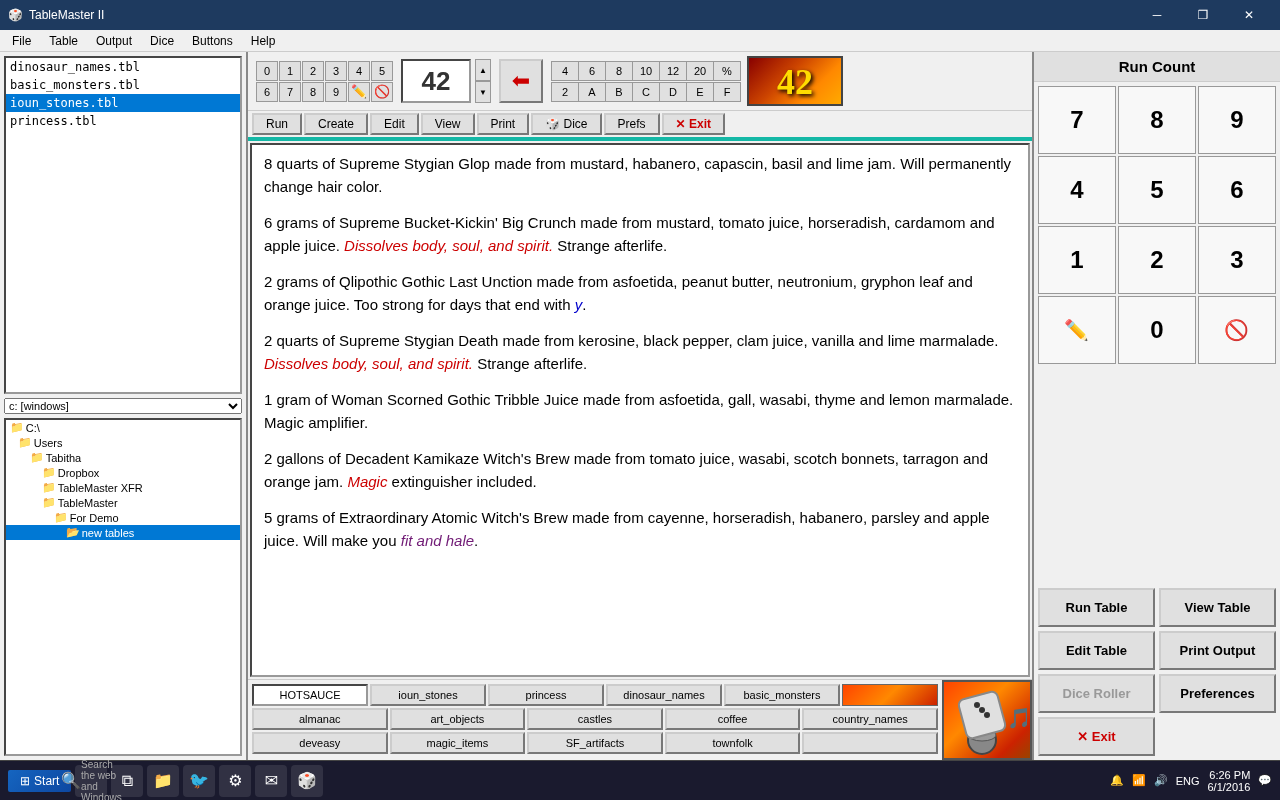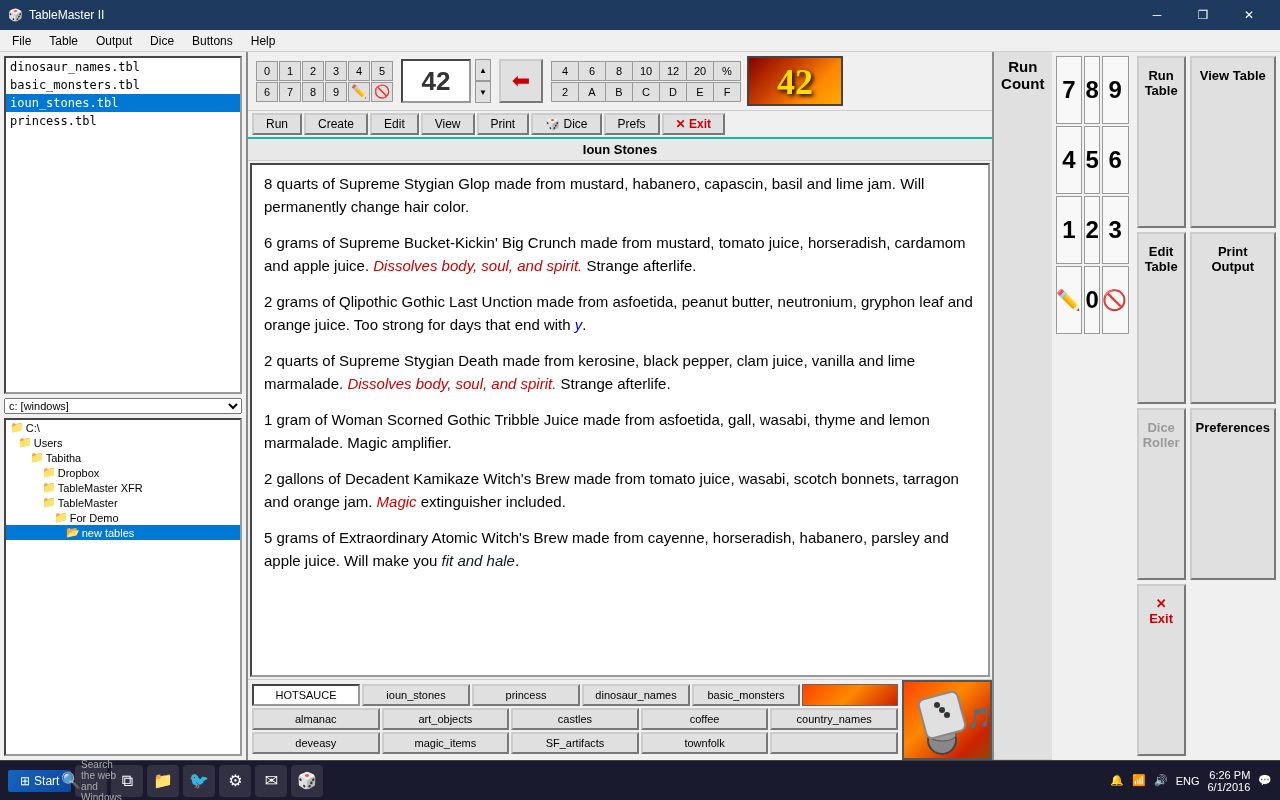--- a/index.html
+++ b/index.html
@@ -34,38 +34,38 @@
     #center-panel { flex: 1; display: flex; flex-direction: column; background: #f0f0f0; }
 
     
     #top-controls { display: flex; align-items: center; padding: 4px 8px; gap: 8px; border-bottom: 1px solid #ccc; }
     .num-grid { display: grid; grid-template-columns: repeat(6, 22px); grid-template-rows: repeat(2, 20px); gap: 1px; }
     .num-btn { width: 22px; height: 20px; background: #e0e0e0; border: 1px solid #999; cursor: pointer; font-size: 11px; display: flex; align-items: center; justify-content: center; }
     .num-btn.special { font-size: 13px; }
     .row-num-btn { width: 28px; height: 20px; background: #e0e0e0; border: 1px solid #999; cursor: pointer; font-size: 11px; display: flex; align-items: center; justify-content: center; }
 
     
-    #toolbar { display: flex; align-items: center; padding: 2px 4px; border-bottom: 2px solid #14b8a6; background: #f0f0f0; }
+    #toolbar { display: flex; align-items: center; padding: 2px 4px; border-bottom: 4px solid #14b8a6; background: #f0f0f0; }
     .toolbar-btn { padding: 2px 12px; border: 2px outset #ccc; background: #e0e0e0; cursor: pointer; font-size: 12px; margin-right: 2px; }
     .toolbar-btn.exit-btn { color: #cc0000; font-weight: bold; }
 
     
     #content-area { flex: 1; display: flex; flex-direction: column; overflow: hidden; }
     #content-title { background: #e8e8e8; border-bottom: 1px solid #ccc; padding: 3px; text-align: center; font-weight: bold; font-size: 13px; }
     #content-scroll { flex: 1; overflow-y: scroll; background: white; border: 2px inset #999; margin: 2px; padding: 8px 12px; font-size: 15px; line-height: 1.5; }
     #content-scroll p { margin-bottom: 14px; }
 
     
     #table-buttons { border-top: 1px solid #ccc; background: #f0f0f0; padding: 4px; }
     .table-btn-row { display: flex; gap: 2px; margin-bottom: 2px; }
     .table-btn { flex: 1; padding: 3px 4px; background: #e0e0e0; border: 2px outset #ccc; cursor: pointer; font-size: 11px; text-align: center; white-space: nowrap; overflow: hidden; text-overflow: ellipsis; }
     .table-btn.active { background: #fff; border: 2px inset #999; font-weight: normal; }
 
     
-    #right-panel { width: 288px; border-left: 2px solid #888; display: flex; background: #f0f0f0; }
+    #right-panel { width: 248px; border-left: 2px solid #888; display: flex; flex-direction: column; background: #f0f0f0; }
     #run-count-header { background: #e0e0e0; border-bottom: 1px solid #ccc; padding: 6px; text-align: center; font-size: 15px; font-weight: bold; }
     
     #num-grid-right { display: grid; grid-template-columns: repeat(3, 1fr); gap: 2px; padding: 4px; flex: 1; align-content: start; }
     .rnum-cell { border: 1px solid #999; background: #f8f8f8; display: flex; align-items: center; justify-content: center; font-size: 24px; font-weight: bold; height: 68px; cursor: pointer; }
     .rnum-cell.special-cell { font-size: 20px; color: #666; }
     
     #action-buttons { padding: 4px; display: grid; grid-template-columns: 1fr 1fr; gap: 4px; }
     .action-btn { padding: 10px 4px; background: #e0e0e0; border: 2px outset #ccc; cursor: pointer; font-size: 13px; font-weight: bold; text-align: center; }
     .action-btn.disabled { color: #999; cursor: default; }
     .action-btn.exit-red { color: #cc0000; }
@@ -76,21 +76,21 @@
     .taskbar-icon { width: 32px; height: 32px; background: rgba(255,255,255,0.1); border-radius: 4px; display: flex; align-items: center; justify-content: center; cursor: pointer; color: white; font-size: 16px; }
     #taskbar-right { margin-left: auto; display: flex; align-items: center; gap: 8px; color: white; font-size: 11px; }
 
     
     ::-webkit-scrollbar { width: 16px; }
     ::-webkit-scrollbar-track { background: #f0f0f0; border-left: 1px solid #ccc; }
     ::-webkit-scrollbar-thumb { background: #c0c0c0; border: 1px solid #999; }
     ::-webkit-scrollbar-button { background: #e0e0e0; border: 1px solid #999; height: 16px; }
 
     .highlight-red { color: #cc0000; font-style: italic; }
-    .highlight-green { color: #0f172a; font-style: italic; }
+    .highlight-green { color: #701a75; font-style: italic; }
     .highlight-blue { color: #0000cc; font-style: italic; }
   </style>
 </head>
 <body>
 
 <div id="menubar">
   <span class="menu-item">File</span>
   <span class="menu-item">Table</span>
   <span class="menu-item">Output</span>
   <span class="menu-item">Dice</span>
@@ -214,21 +214,20 @@
         <span>Dice</span>
       </button>
       <button class="toolbar-btn">Prefs</button>
       <button class="toolbar-btn exit-btn">
         <span style="color:#cc0000;">✕</span>
         <span>Exit</span>
       </button>
     </div>
 
     <div id="content-area">
-      <div id="content-title">Ioun Stones</div>
       <div id="content-scroll">
         <p>8 quarts of Supreme Stygian Glop made from mustard, habanero, capascin, basil and lime jam. Will permanently change hair color.</p>
         <p>6 grams of Supreme Bucket-Kickin' Big Crunch made from mustard, tomato juice, horseradish, cardamom and apple juice. <span class="highlight-red">Dissolves body, soul, and spirit.</span> Strange afterlife.</p>
         <p>2 grams of Qlipothic Gothic Last Unction made from asfoetida, peanut butter, neutronium, gryphon leaf and orange juice. Too strong for days that end with <span class="highlight-blue">y</span>.</p>
         <p>2 quarts of Supreme Stygian Death made from kerosine, black pepper, clam juice, vanilla and lime marmalade. <span class="highlight-red">Dissolves body, soul, and spirit.</span> Strange afterlife.</p>
         <p>1 gram of Woman Scorned Gothic Tribble Juice made from asfoetida, gall, wasabi, thyme and lemon marmalade. Magic amplifier.</p>
         <p>2 gallons of Decadent Kamikaze Witch's Brew made from tomato juice, wasabi, scotch bonnets, tarragon and orange jam. <span class="highlight-red">Magic</span> extinguisher included.</p>
         <p>5 grams of Extraordinary Atomic Witch's Brew made from cayenne, horseradish, habanero, parsley and apple juice. Will make you <span class="highlight-green">fit and hale</span>.</p>
       </div>
     </div>

